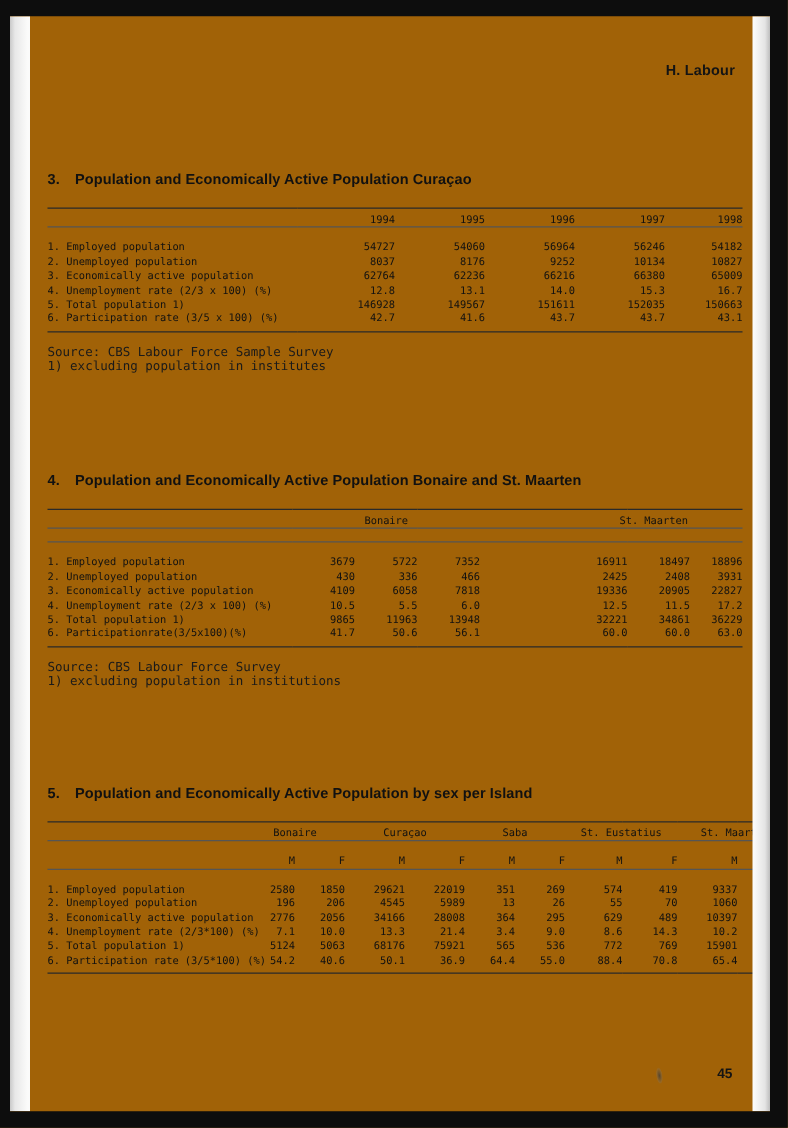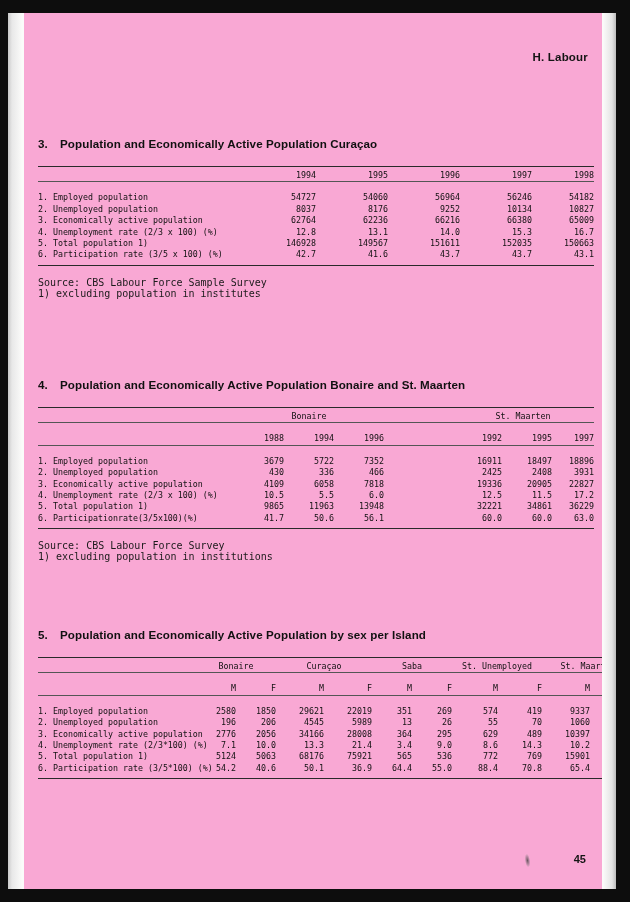--- a/index.html
+++ b/index.html
@@ -21,21 +21,21 @@
     height: 902px;
     background: #0d0d0d;
     box-sizing: border-box;
   }
   .page {
     position: absolute;
     left: 8px;
     top: 13px;
     width: 608px;
     height: 876px;
-    background: #f9a8d4;
+    background: #a16207;
     box-sizing: border-box;
     overflow: hidden;
   }
   .page::before {   
     content: "";
     position: absolute;
     left: 0; top: 0; bottom: 0;
     width: 16px;
     background: linear-gradient(to right, #c9c9c9 0px, #e8e8e8 4px, #fbfbfa 14px);
     pointer-events: none;
@@ -273,30 +273,20 @@
               <td class="ctr" colspan="3">Bonaire</td>
               <td></td>
               <td class="ctr" colspan="3">St. Maarten</td>
             </tr>
             <tr class="rule-thin">
                 <td colspan="8"></td>
               </tr>
             <tr class="spacer-sm">
                 <td colspan="8"></td>
               </tr>
-            <tr class="hdr-year">
-              <td class="lbl"></td>
-              <td class="num">1988</td>
-              <td class="num">1994</td>
-              <td class="num">1996</td>
-              <td></td>
-              <td class="num">1992</td>
-              <td class="num">1995</td>
-              <td class="num">1997</td>
-            </tr>
             <tr class="rule-thin">
                 <td colspan="8"></td>
               </tr>
             <tr class="spacer-sm">
                 <td colspan="8"></td>
               </tr>
 
             <tr>
               <td class="lbl">1. Employed population</td>
               <td class="num">3679</td>
@@ -392,21 +382,21 @@
           </colgroup>
           <tbody>
             <tr class="rule-top">
                 <td colspan="11"></td>
               </tr>
             <tr class="grp">
               <td class="lbl"></td>
               <td class="ctr" colspan="2">Bonaire</td>
               <td class="ctr" colspan="2">Curaçao</td>
               <td class="ctr" colspan="2">Saba</td>
-              <td class="ctr" colspan="2">St. Unemployed</td>
+              <td class="ctr" colspan="2">St. Eustatius</td>
               <td class="ctr" colspan="2">St. Maarten</td>
             </tr>
             <tr class="rule-thin">
                 <td colspan="11"></td>
               </tr>
             <tr class="spacer-sm">
                 <td colspan="11"></td>
               </tr>
             <tr class="hdr-year">
               <td class="lbl"></td>

